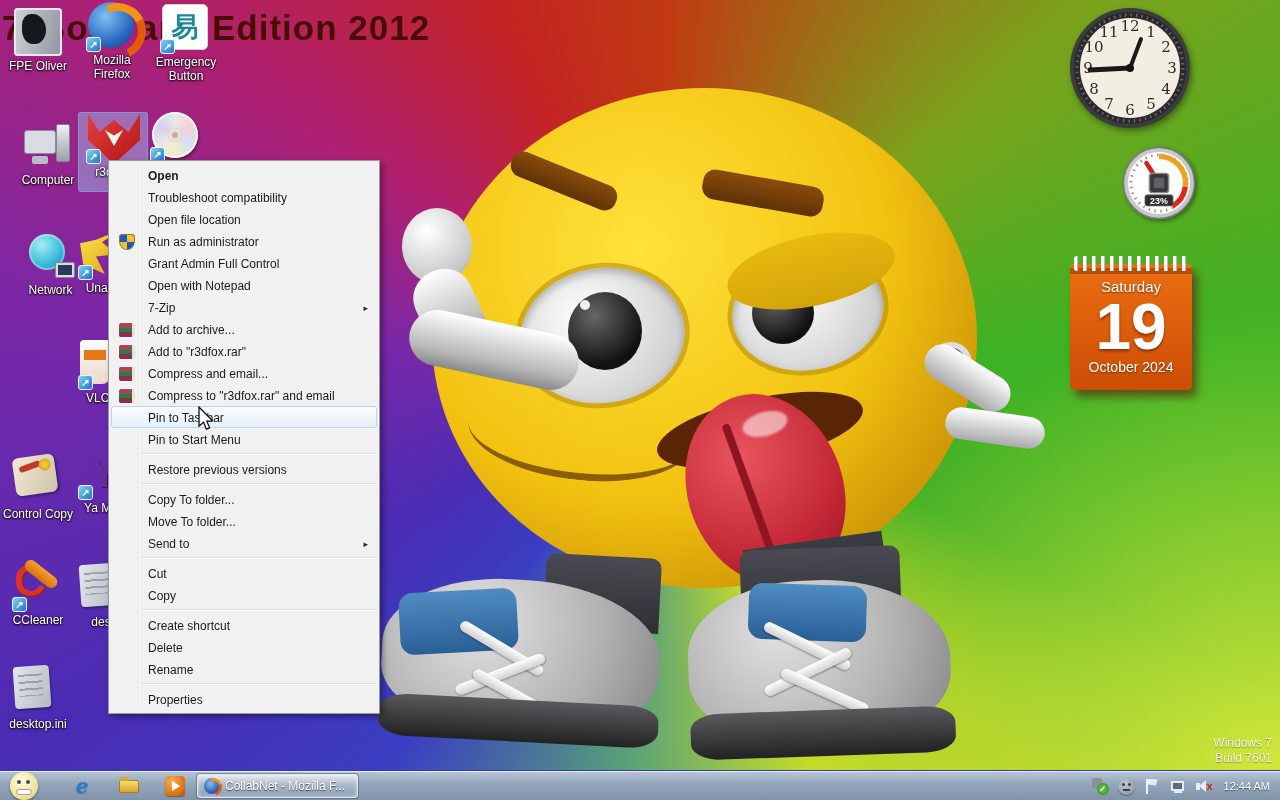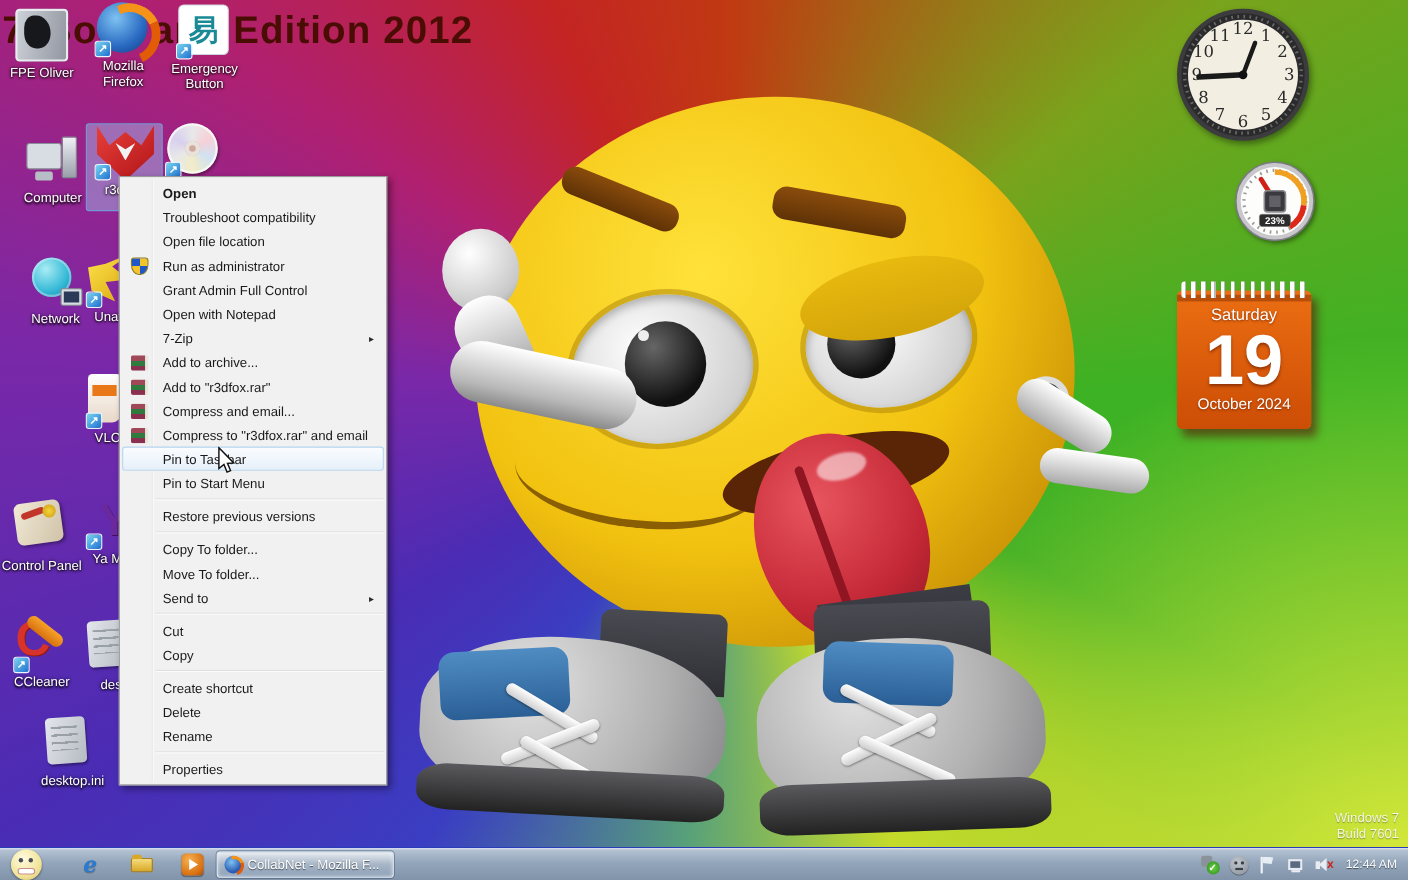--- a/index.html
+++ b/index.html
@@ -170,21 +170,21 @@
   .g-cal .band { position:absolute; left:0; top:4px; width:122px; height:6px; background:rgba(120,40,0,.45); }
   .g-cal .wd { margin-top:14px; font-size:15px; text-shadow:0 1px 2px rgba(90,20,0,.7); }
   .g-cal .dy { font-size:64px; line-height:64px; font-weight:bold; text-shadow:0 2px 3px rgba(90,20,0,.6); }
   .g-cal .my { font-size:14px; text-shadow:0 1px 2px rgba(90,20,0,.7); }
 
   
   .watermark { position:absolute; right:8px; top:736px; z-index:2; text-align:right;
     font-size:12px; line-height:15px; color:rgba(255,255,255,.85); text-shadow:0 1px 1px rgba(90,100,40,.6); }
 
   
-  .menu { position:absolute; left:108px; top:160px; width:244px; z-index:5; background:#f1f1f1;
+  .menu { position:absolute; left:108px; top:160px; width:272px; z-index:5; background:#f1f1f1;
     border:1px solid #9a9a9a; box-shadow:3px 3px 6px rgba(0,0,0,.4); padding:3px 0; font-size:12px; color:#1a1a1a; }
   .menu .gutter { position:absolute; left:29px; top:3px; bottom:3px; width:2px;
     background:linear-gradient(to right,#e2e2e2,#fff); }
   .mi { position:relative; height:22px; line-height:22px; padding-left:36px; padding-right:20px;
     margin:0 2px; border:1px solid transparent; border-radius:3px; white-space:nowrap; }
   .mi.bold { font-weight:bold; }
   .mi.hl { background:linear-gradient(#fafcfe,#e6f0fa); border-color:#b8d6f0; }
   .mi-icon { position:absolute; left:7px; top:3px; width:16px; height:16px; }
   .ic-winrar { background:linear-gradient(#a04858 0 34%, #2f7a3f 34% 67%, #8a2f4f 67%);
     border-right:3px solid #e8e4da; border-radius:2px; height:14px; margin-top:1px; }
@@ -337,31 +337,31 @@
     <div class="art art-net">
       <div class="globe"></div>
         <div class="mon2"></div>
       </div>
     <div class="lbl">Network</div>
   </div>
   <div class="dicon" style="left:0px; top:452px;">
     <div class="art">
         <div class="art-cpl"></div>
       </div>
-    <div class="lbl">Control Panel</div>
+    <div class="lbl">Control Copy</div>
   </div>
   <div class="dicon" style="left:0px; top:562px;">
     <div class="art art-ccl">
       <div class="cbig">C</div>
         <div class="brush"></div>
       <div class="shortcut-ov"></div>
       </div>
     <div class="lbl">CCleaner</div>
   </div>
-  <div class="dicon" style="left:0px; top:650px;margin-left:28px;">
+  <div class="dicon" style="left:0px; top:664px;">
     <div class="art">
         <div class="art-ini"></div>
       </div>
     <div class="lbl">desktop.ini</div>
   </div>
 
   <div class="selbox"></div>
   <div class="dicon narrow" style="left:86px; top:114px; z-index:3;">
     <div class="art">
         <div class="art-fox"></div>

